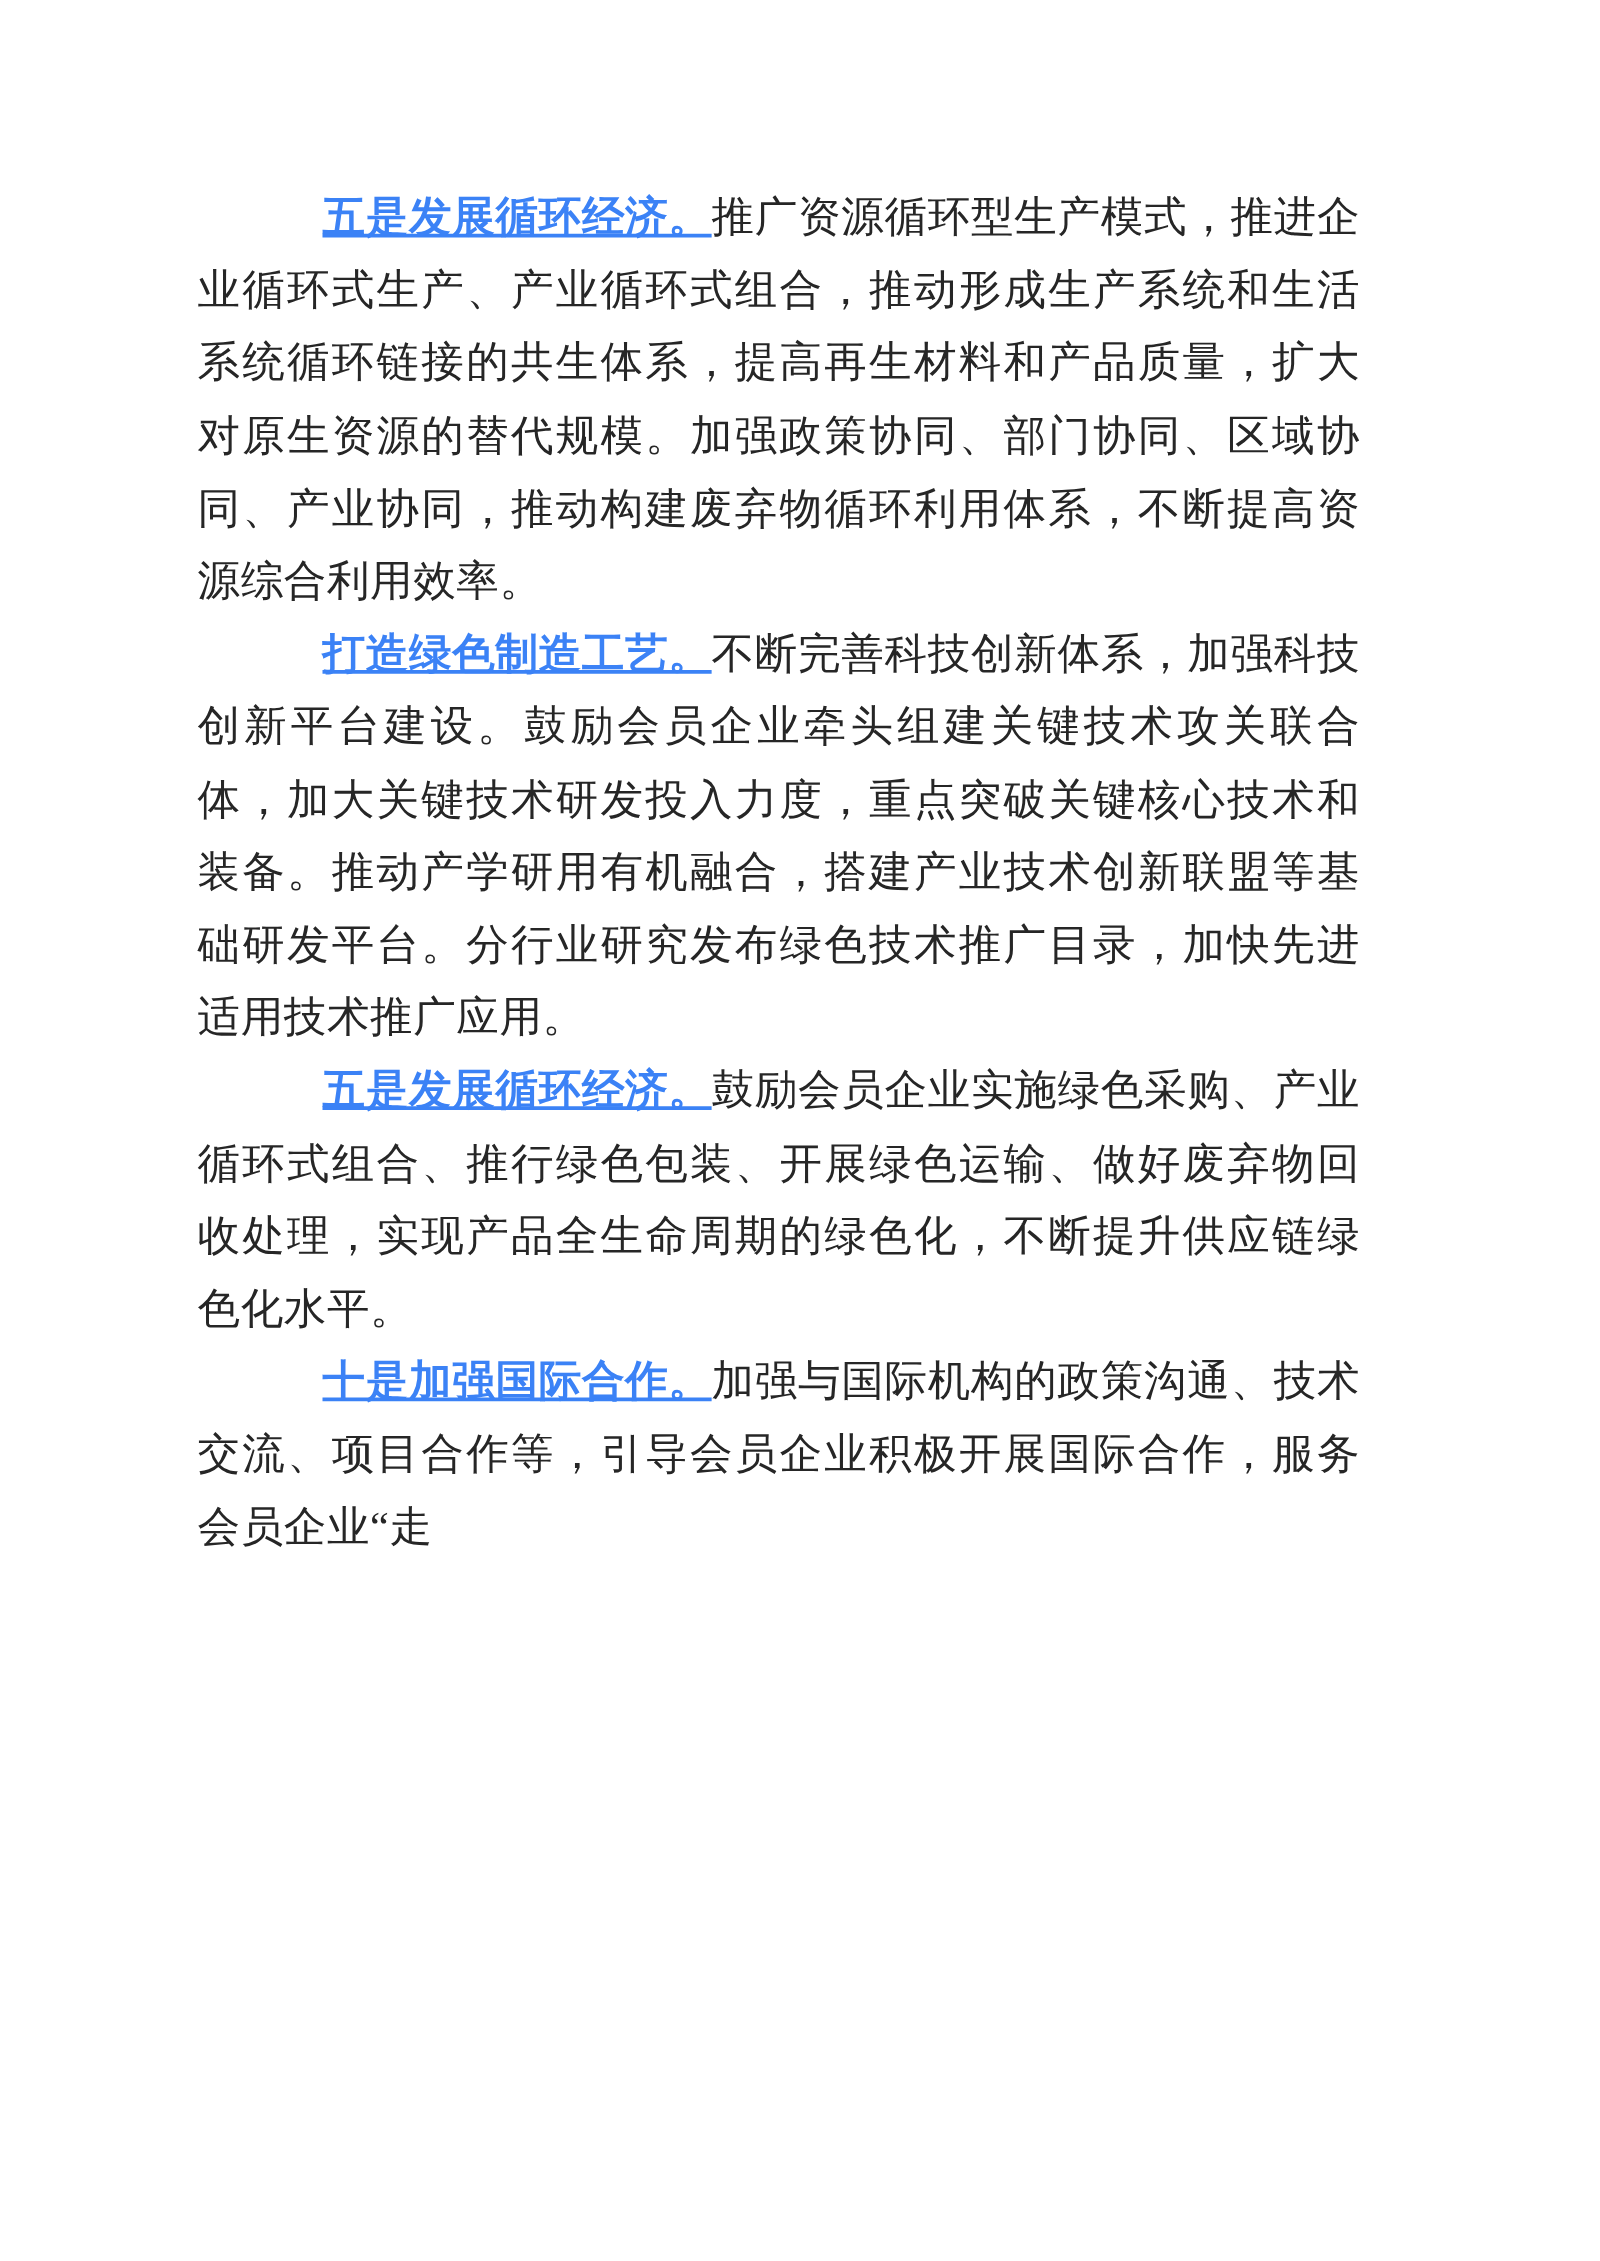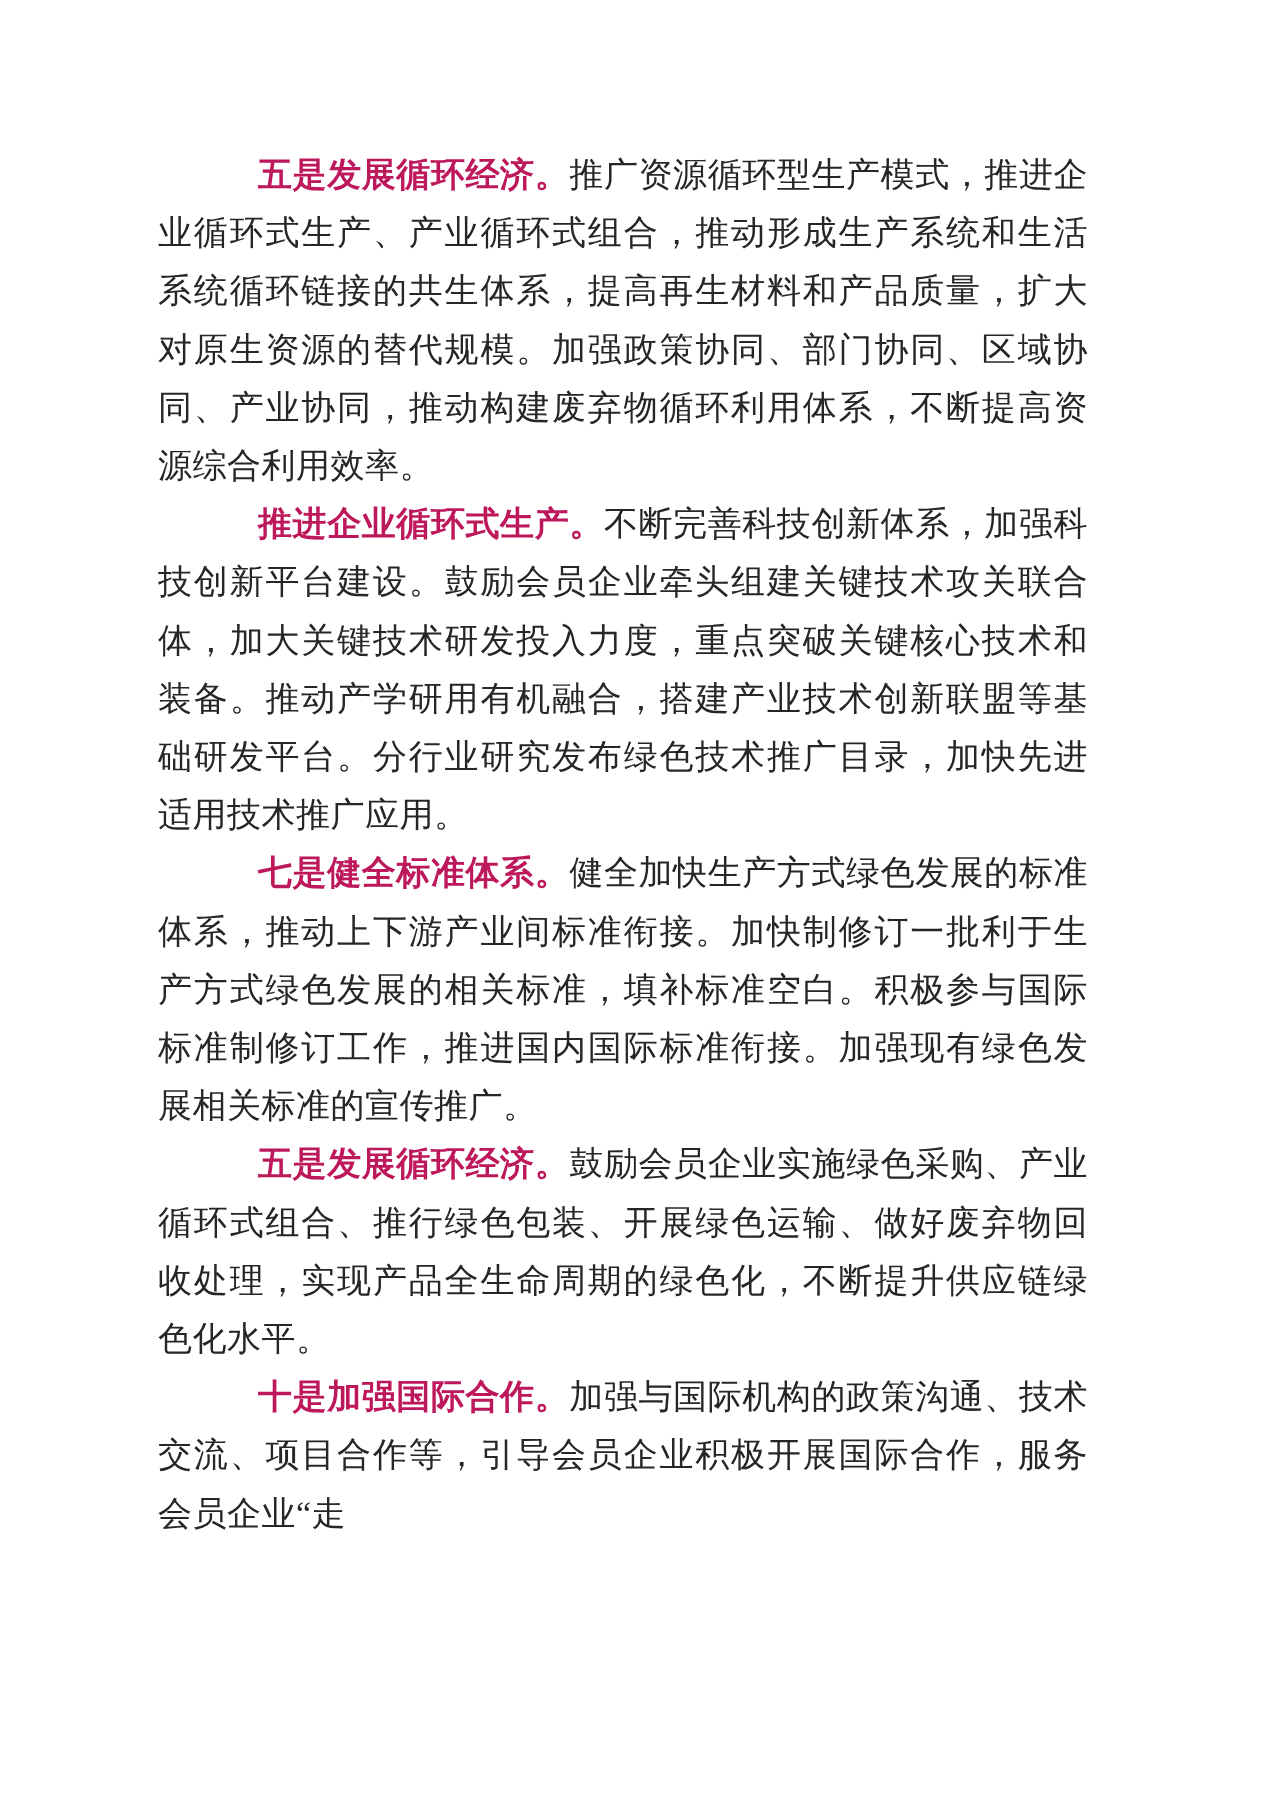--- a/index.html
+++ b/index.html
@@ -28,34 +28,34 @@
     line-height: 58.2px;
     letter-spacing: 0.5px;
     color: #262626;
     text-align: justify;
     text-justify: inter-ideograph;
     text-indent: 100px;
     word-break: break-all;
   }
   .para .lead {
     font-weight: bold;
-    color: #be185d;
+    color: #3b82f6;
+    text-decoration: underline;
   }
 </style>
 </head>
 <body>
 
 <div class="page">
   <div class="content">
 
     <p class="para"><span class="lead">五是发展循环经济。</span><span class="body-text">推广资源循环型生产模式，推进企业循环式生产、产业循环式组合，推动形成生产系统和生活系统循环链接的共生体系，提高再生材料和产品质量，扩大对原生资源的替代规模。加强政策协同、部门协同、区域协同、产业协同，推动构建废弃物循环利用体系，不断提高资源综合利用效率。</span></p>
 
-    <p class="para"><span class="lead">推进企业循环式生产。</span><span class="body-text">不断完善科技创新体系，加强科技创新平台建设。鼓励会员企业牵头组建关键技术攻关联合体，加大关键技术研发投入力度，重点突破关键核心技术和装备。推动产学研用有机融合，搭建产业技术创新联盟等基础研发平台。分行业研究发布绿色技术推广目录，加快先进适用技术推广应用。</span></p>
+    <p class="para"><span class="lead">打造绿色制造工艺。</span><span class="body-text">不断完善科技创新体系，加强科技创新平台建设。鼓励会员企业牵头组建关键技术攻关联合体，加大关键技术研发投入力度，重点突破关键核心技术和装备。推动产学研用有机融合，搭建产业技术创新联盟等基础研发平台。分行业研究发布绿色技术推广目录，加快先进适用技术推广应用。</span></p>
 
-    <p class="para"><span class="lead">七是健全标准体系。</span><span class="body-text">健全加快生产方式绿色发展的标准体系，推动上下游产业间标准衔接。加快制修订一批利于生产方式绿色发展的相关标准，填补标准空白。积极参与国际标准制修订工作，推进国内国际标准衔接。加强现有绿色发展相关标准的宣传推广。</span></p>
 
     <p class="para"><span class="lead">五是发展循环经济。</span><span class="body-text">鼓励会员企业实施绿色采购、产业循环式组合、推行绿色包装、开展绿色运输、做好废弃物回收处理，实现产品全生命周期的绿色化，不断提升供应链绿色化水平。</span></p>
 
 
     <p class="para"><span class="lead">十是加强国际合作。</span><span class="body-text">加强与国际机构的政策沟通、技术交流、项目合作等，引导会员企业积极开展国际合作，服务会员企业“走</span></p>
 
   </div>
 </div>
 
 </body></html>

